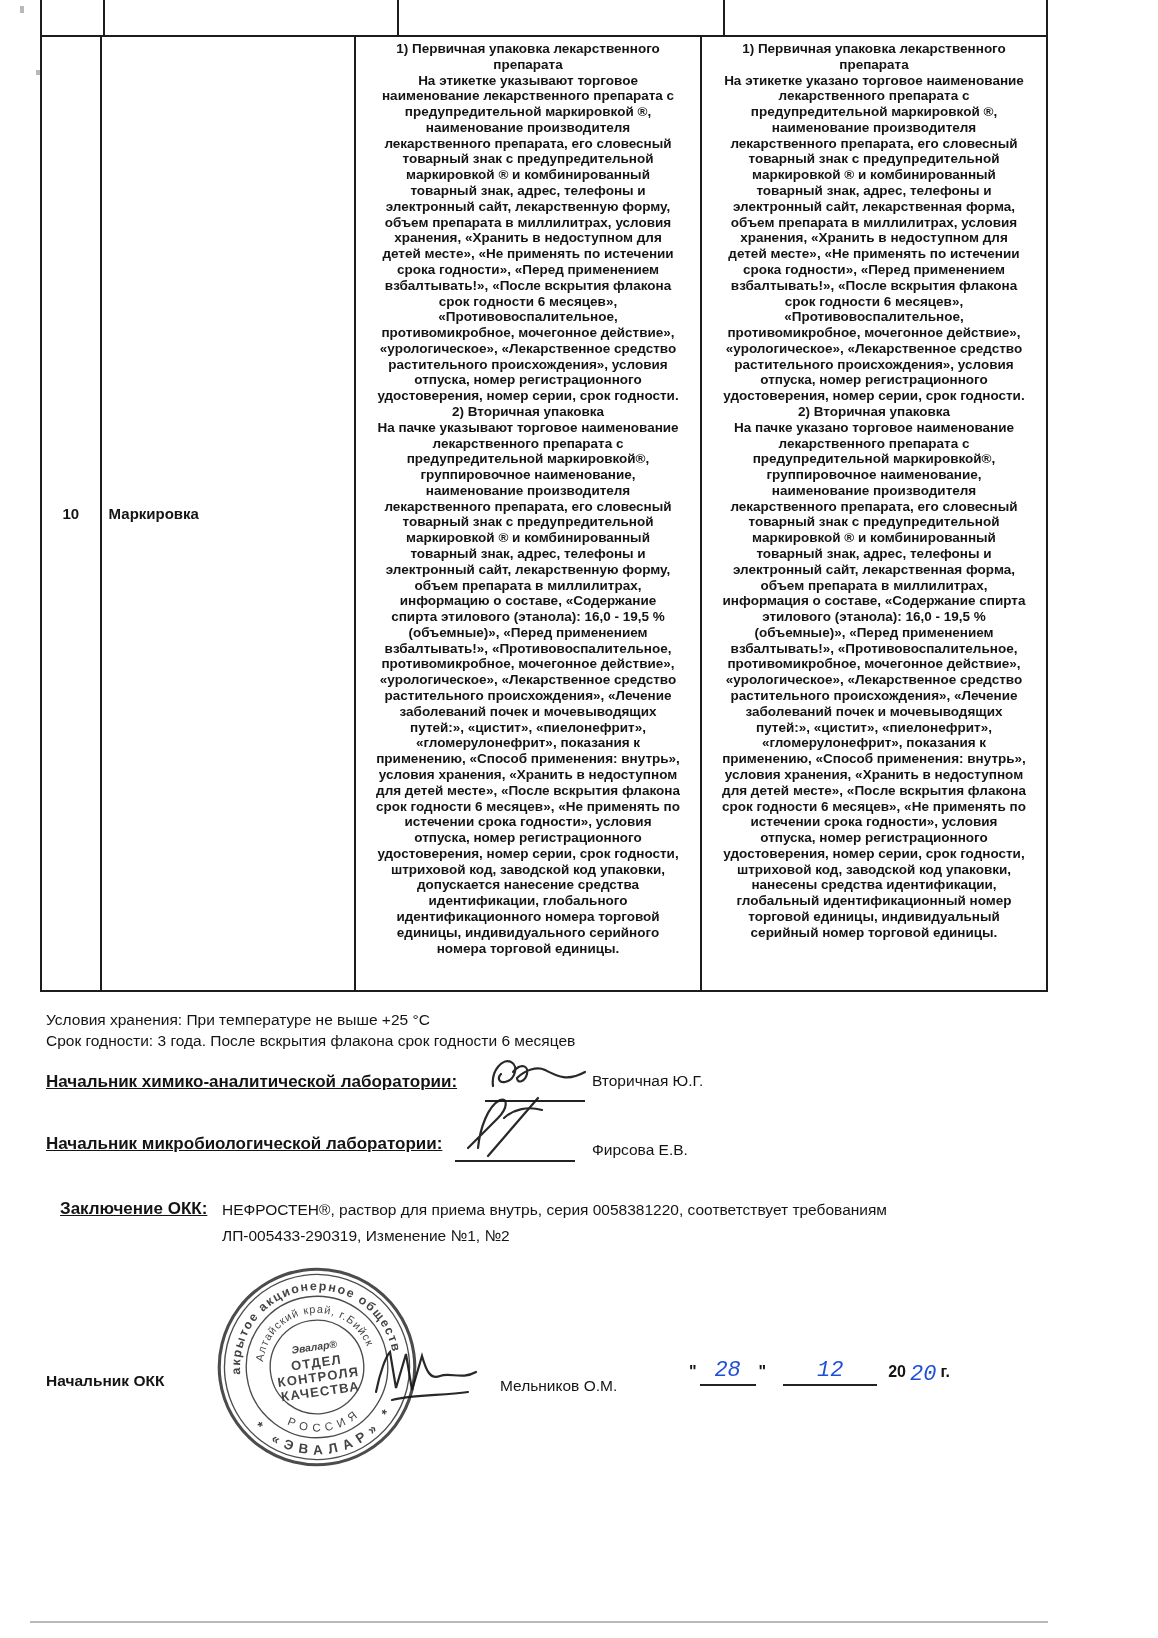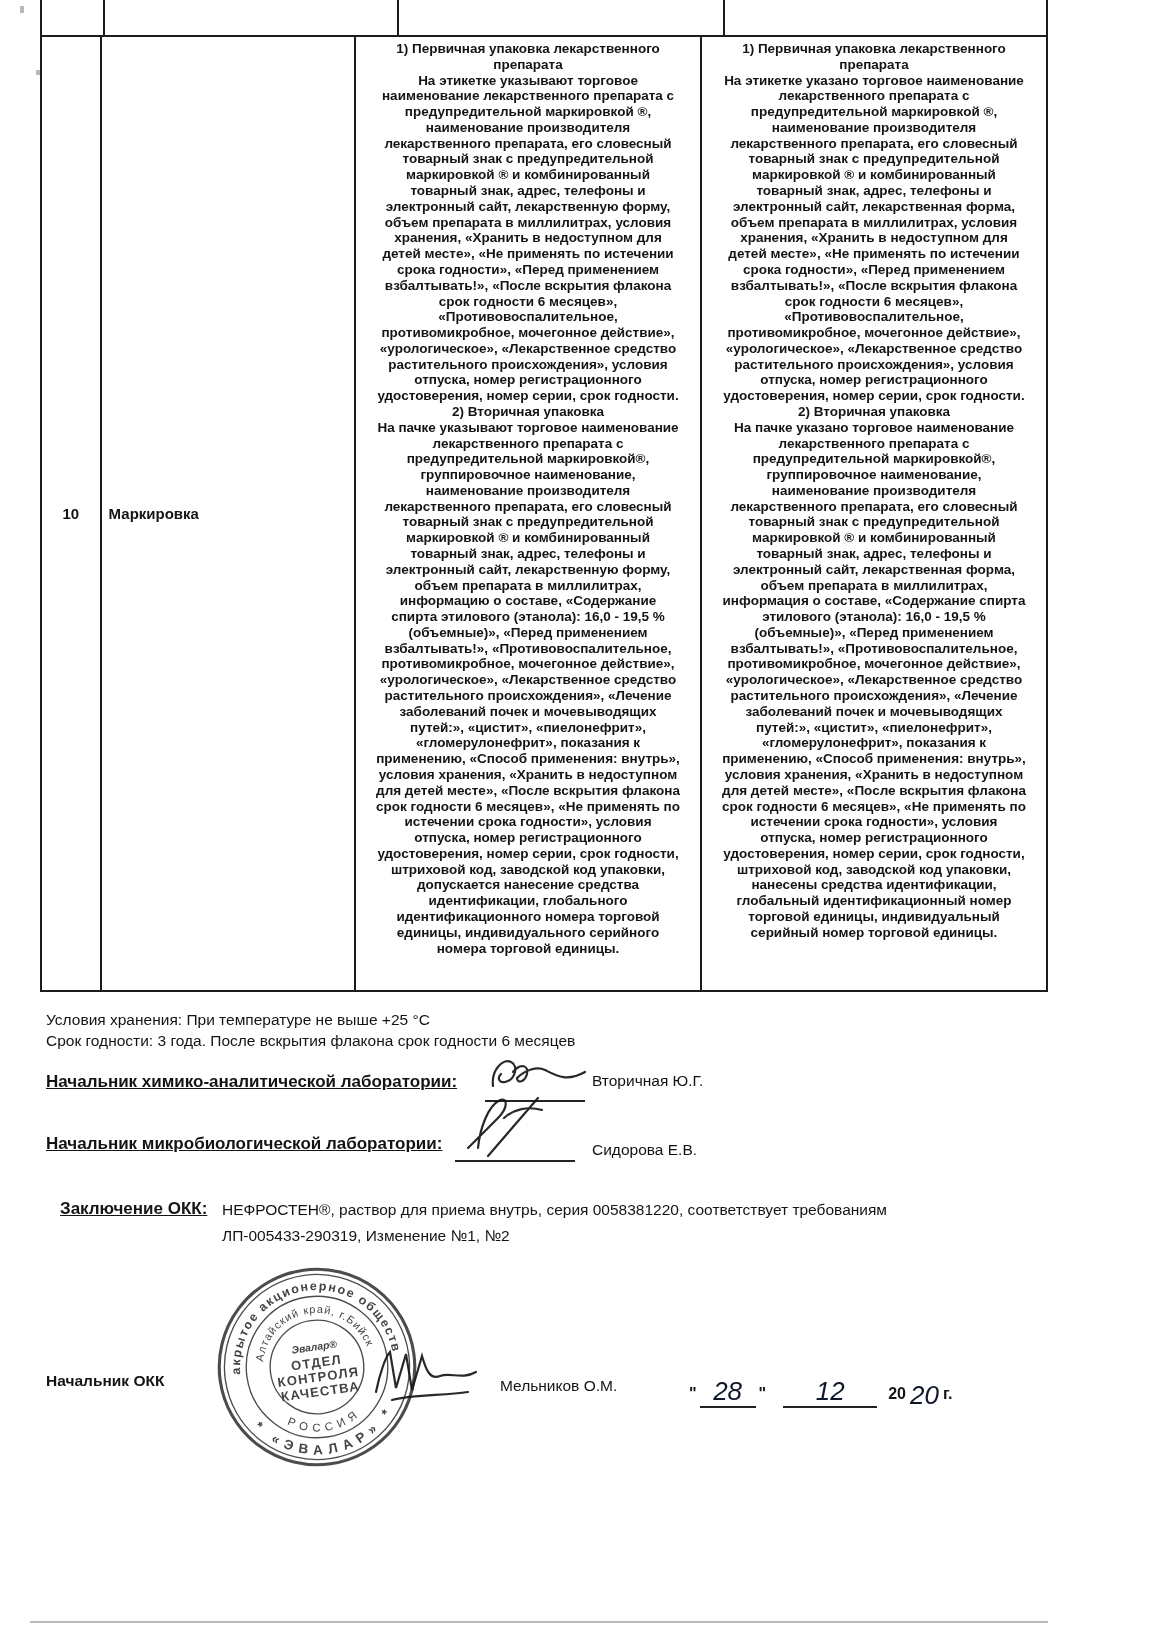--- a/index.html
+++ b/index.html
@@ -22,23 +22,23 @@
   .plain { font-size:15.5px; }
   .lbl   { font-size:17px; font-weight:bold; text-decoration:underline; }
   .lbl2  { font-size:15.5px; font-weight:bold; }
   .name  { font-size:15.5px; }
   .uline { border-top:2px solid #222; height:0; }
 
   .sig { stroke:#161616; fill:none; stroke-width:2.2; stroke-linecap:round; opacity:.92; }
 
   .date-row { display:flex; align-items:flex-end; }
   .q { font-weight:bold; font-size:16px; padding:0 3px 5px 3px; }
-  .hand { font-family:Liberation Sans, sans-serif; font-style:italic; font-size:26px; line-height:1; color:#0f172a; }
+  .hand { font-family:Liberation Mono, monospace; font-style:italic; font-size:22px; line-height:1; color:#1d4ed8; }
   .dayu   { width:56px; text-align:center; border-bottom:2px solid #222; padding-bottom:2px; }
-  .monthu { width:94px; text-align:center; border-bottom:2px solid #222; padding-bottom:2px; margin-left:14px;margin-top:18px; }
+  .monthu { width:94px; text-align:center; border-bottom:2px solid #222; padding-bottom:2px; margin-left:14px; }
   .yrwrap { margin-left:8px; display:flex; align-items:flex-end; }
   .yr { margin:0 1px; }
 
   .stamp { transform: rotate(-8deg); opacity:.92; }
   .st-outer   { font-size:12px;  letter-spacing:1.5px; font-weight:bold; }
   .st-outer-b { font-size:13px;  letter-spacing:6px;   font-weight:bold; }
   .st-inner   { font-size:10.5px; letter-spacing:1px; }
   .st-inner-b { font-size:11px;  letter-spacing:5px; }
   .st-center  { font-size:12.5px; font-weight:bold; letter-spacing:1.2px; }
   .st-logo    { font-size:10px; font-weight:bold; font-style:italic; }
@@ -96,21 +96,21 @@
   <div class="abs uline" style="left:485px; top:1100px; width:100px;"></div>
   <div class="abs name" style="left:592px; top:1072px;">Вторичная Ю.Г.</div>
 
   <div class="abs lbl" style="left:46px; top:1134px;">Начальник микробиологической лаборатории:</div>
   <svg class="abs sig" style="left:450px; top:1096px;" width="120" height="66" viewBox="0 0 120 66">
     <path d="M28 52 C30 32 38 10 50 4 C58 1 58 12 48 22 C38 32 26 44 18 52"></path>
     <path d="M38 60 L88 2"></path>
     <path d="M54 22 C64 13 78 10 92 14"></path>
   </svg>
   <div class="abs uline" style="left:455px; top:1160px; width:120px;"></div>
-  <div class="abs name" style="left:592px; top:1141px;">Сидорова Е.В.</div>
+  <div class="abs name" style="left:592px; top:1141px;">Фирсова Е.В.</div>
 
   <div class="abs lbl" style="left:60px; top:1199px;">Заключение ОКК:</div>
   <div class="abs plain" style="left:222px; top:1197px; width:820px; line-height:26px;">
     <div>НЕФРОСТЕН®, раствор для приема внутрь, серия 0058381220, соответствует требованиям</div>
     <div>ЛП-005433-290319, Изменение №1, №2</div>
   </div>
 
   <svg class="abs stamp" style="left:213px; top:1263px;" width="208" height="208" viewBox="0 0 200 200">
     <defs>
       <path id="arcOT" d="M 26,100 A 74,74 0 0 1 174,100"></path>

